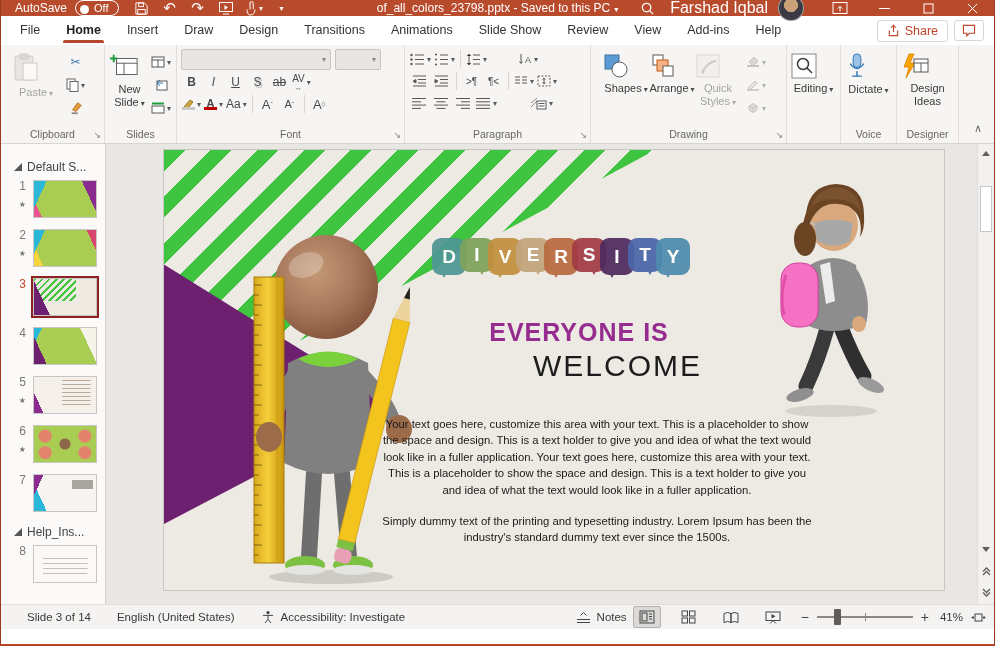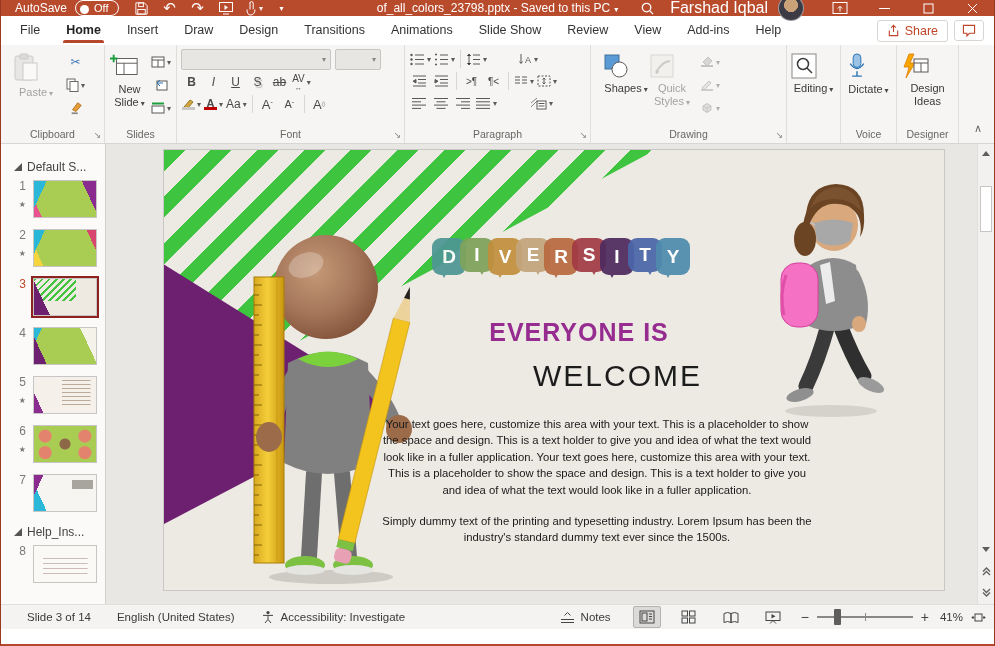--- a/index.html
+++ b/index.html
@@ -85,21 +85,21 @@
          clip-path:polygon(0 26%,29% 58%,0 85%)}
   .diversity{position:absolute;left:268px;top:88px;display:flex;align-items:flex-start}
   .bubble{position:relative;width:34px;height:34px;border-radius:9px;margin-left:-6px;display:flex;align-items:center;
           justify-content:center;color:#fff;font-size:19px;font-weight:bold;opacity:.93}
   .bubble:first-child{margin-left:0}
   .bubble:nth-child(odd){height:37px}
   .bubble::after{content:"";position:absolute;bottom:-8px;left:7px;border:5px solid transparent;border-top:9px solid;border-top-color:inherit}
   .bubble:nth-child(even)::after{left:auto;right:7px}
   .heading{position:absolute;left:292px;top:168px;width:246px}
   .hl1{font-size:25px;letter-spacing:1px;text-align:center;font-weight:600}
-  .hl2{font-size:30px;letter-spacing:2px;text-align:right;margin-top:12px}
+  .hl2{font-size:30px;letter-spacing:2px;text-align:right;margin-top:2px}
   .bodytext{position:absolute;left:218px;top:266px;width:430px;font-size:11.3px;line-height:1.45;
             text-align:center;color:#1a1a1a}
   .bodytext p{margin-bottom:15px}
 
   .vscroll{width:17px;background:#f2f1ef;border-left:1px solid #e1dfdd;position:relative}
   .varrow{position:absolute;left:1px;width:14px;height:14px;display:flex;align-items:center;justify-content:center}
   .vthumb{position:absolute;left:2px;top:42px;width:12px;height:46px;background:#fff;border:1px solid #c8c6c4}
 
   
   .statusbar{height:25px;background:#f4f3f2;border-top:1px solid #e1dfdd;display:flex;align-items:center;
@@ -433,20 +433,28 @@
     </div>
 
     <div class="rgroup" style="width:196px">
       <div class="gbody" style="padding-left:12px">
         <div class="bigbtn">
           <svg width="26" height="26" viewBox="0 0 26 26">
               <rect x="2" y="2" width="14" height="14" fill="#5b9bd5" stroke="#41719c"></rect>
               <circle cx="16.5" cy="16.5" r="7.5" fill="#fff" stroke="#5a5856"></circle>
             </svg>
           <span class="blabel dd">Shapes</span>
+        </div>
+        <div class="bigbtn">
+          <svg width="26" height="26" viewBox="0 0 26 26">
+              <rect x="4" y="2" width="10" height="10" fill="#fff" stroke="#5a5856"></rect>
+              <rect x="8" y="7" width="11" height="11" fill="#f4b183" stroke="#c55a11"></rect>
+              <rect x="14" y="13" width="10" height="10" fill="#fff" stroke="#5a5856"></rect>
+            </svg>
+          <span class="blabel dd">Arrange</span>
         </div>
         <div class="bigbtn disabled">
           <svg width="26" height="26" viewBox="0 0 26 26">
               <rect x="2" y="2" width="22" height="22" fill="#eceae7" stroke="#b5b3b1"></rect>
               <path d="M7 19 Q14 8 21 8" stroke="#9a9896" fill="none" stroke-width="2"></path>
               <path d="M6 20l3-3 1 2-2 2z" fill="#9a9896"></path>
             </svg>
           <span class="blabel dd">Quick Styles</span>
         </div>
         <div class="minicol disabled" style="margin-left:4px">
@@ -701,21 +709,21 @@
     <span class="stitem">Slide 3 of 14</span>
     <span class="stitem">English (United States)</span>
     <span class="stitem">
       <svg width="14" height="14" viewBox="0 0 14 14" fill="none" stroke="#444">
           <circle cx="7" cy="2.6" r="1.6" fill="#444" stroke="none"></circle>
           <path d="M2 5.4h10M7 5.4v4M7 9.4l-3 3.6M7 9.4l3 3.6"></path>
         </svg>
       <span>Accessibility: Investigate</span>
     </span>
     <span class="stspacer"></span>
-    <span class="stitem" style="margin-right:22px">
+    <span class="stitem" style="margin-right:6px">
       <svg width="15" height="13" viewBox="0 0 15 13" fill="none" stroke="#444">
           <path d="M4.5 4.5L7.5 1.5l3 3M1 8.5h13M1 11.5h13"></path>
         </svg>
       <span>Notes</span>
     </span>
     <span class="viewbtn active">
       <svg width="16" height="14" viewBox="0 0 16 14" fill="none" stroke="#444">
           <rect x="1" y="1" width="14" height="12"></rect>
           <rect x="3" y="3" width="5" height="8"></rect>
           <path d="M10 4h3M10 6.5h3M10 9h3"></path>

